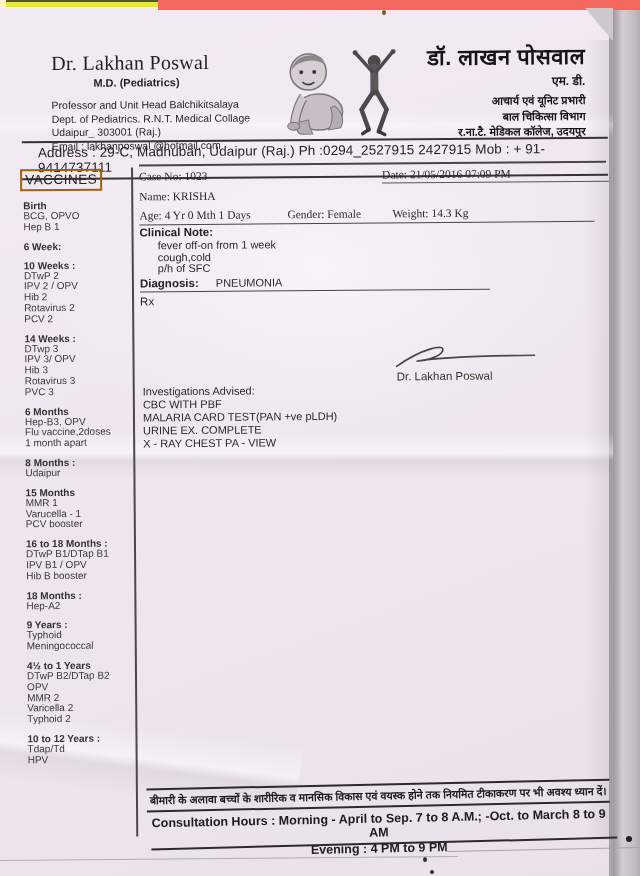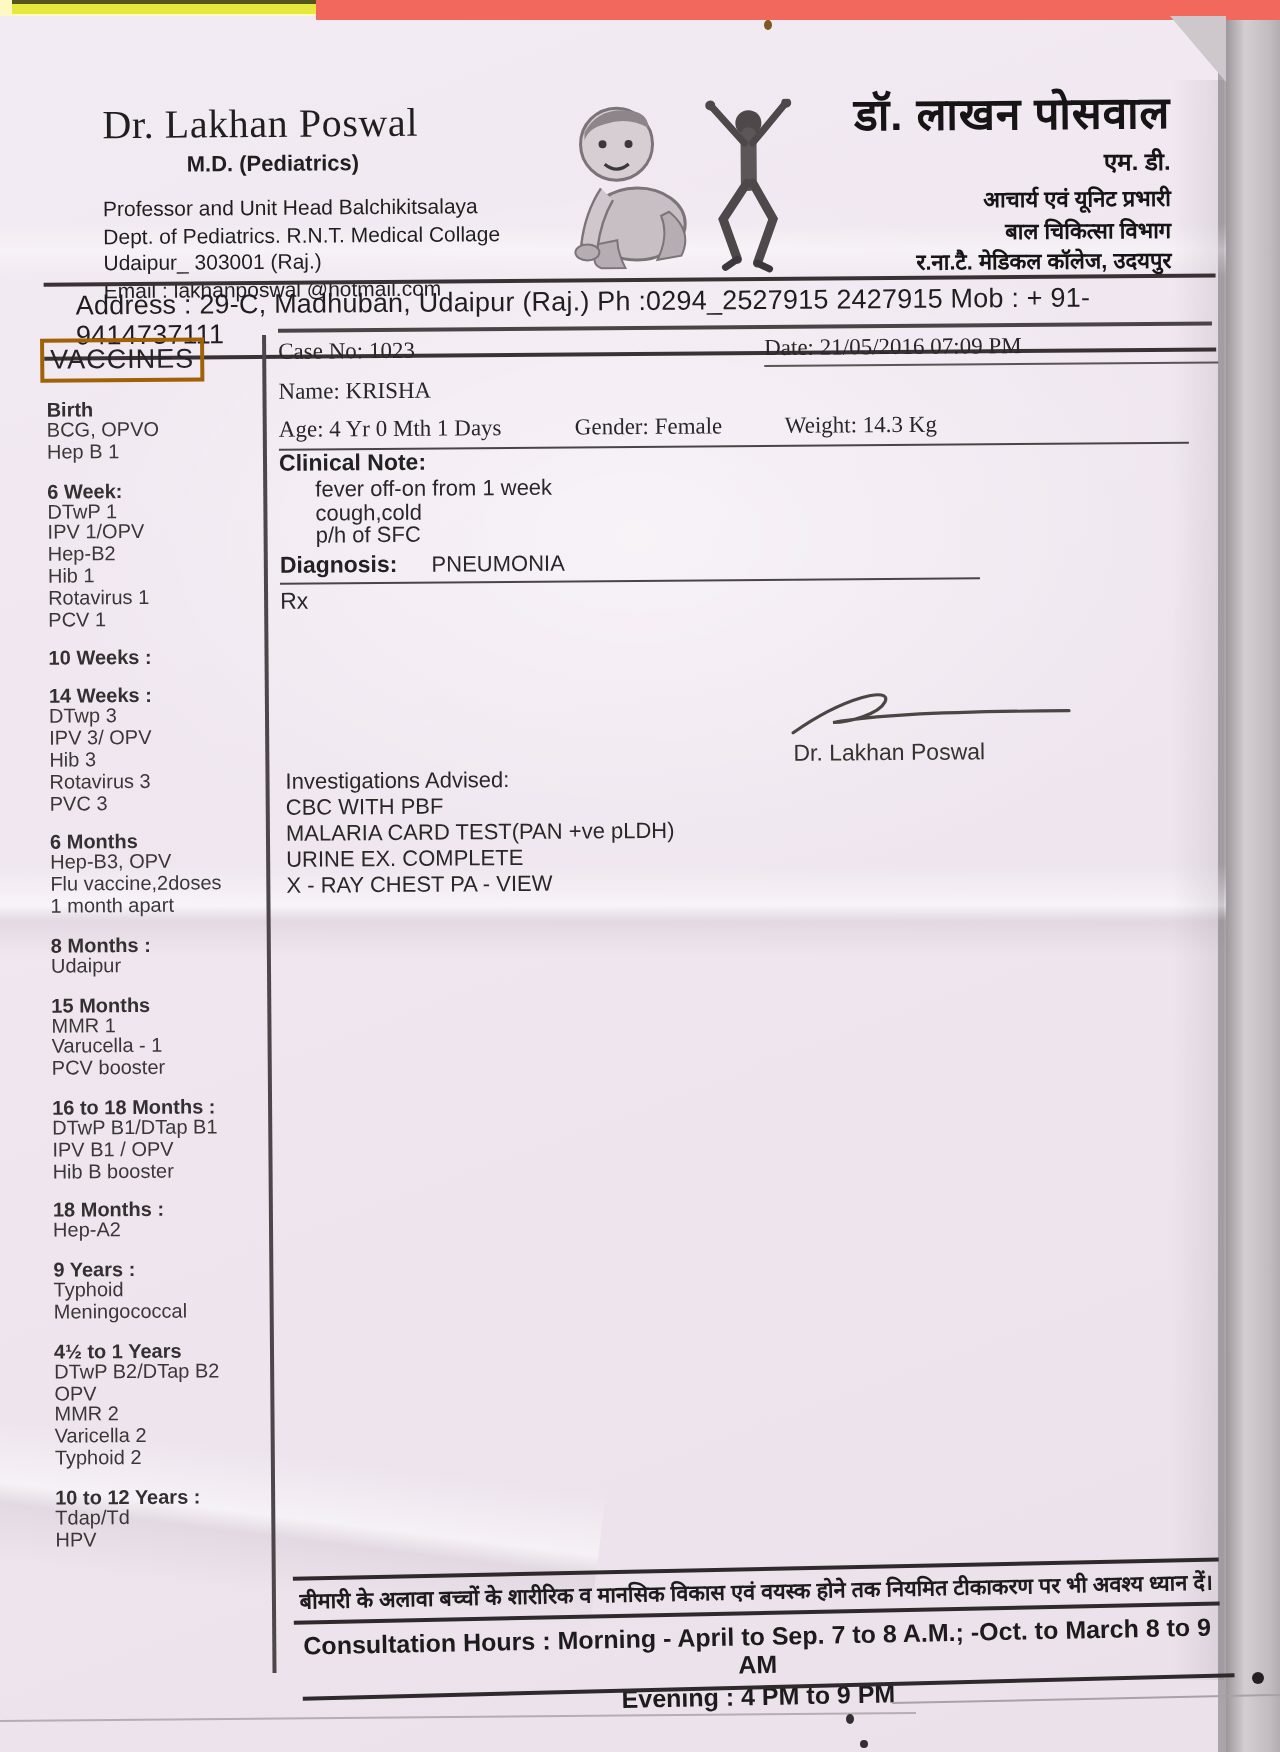--- a/index.html
+++ b/index.html
@@ -160,30 +160,29 @@
       <div class="vgroups">
 
           <div class="vgroup">
             <div class="gt">Birth</div>
             <div class="gi">BCG, OPVO
 Hep B 1</div>
           </div>
 
           <div class="vgroup">
             <div class="gt">6 Week:</div>
-            <div class="gi">DTwP 1
-IPV 1/OPV
-Hep-B2
-Hib 1
-Rotavirus 1
-PCV 1</div>
           </div>
 
           <div class="vgroup">
             <div class="gt">10 Weeks :</div>
+            <div class="gi">DTwP 2
+IPV 2 / OPV
+Hib 2
+Rotavirus 2
+PCV 2</div>
           </div>
 
           <div class="vgroup">
             <div class="gt">14 Weeks :</div>
             <div class="gi">DTwp 3
 IPV 3/ OPV
 Hib 3
 Rotavirus 3
 PVC 3</div>
           </div>

